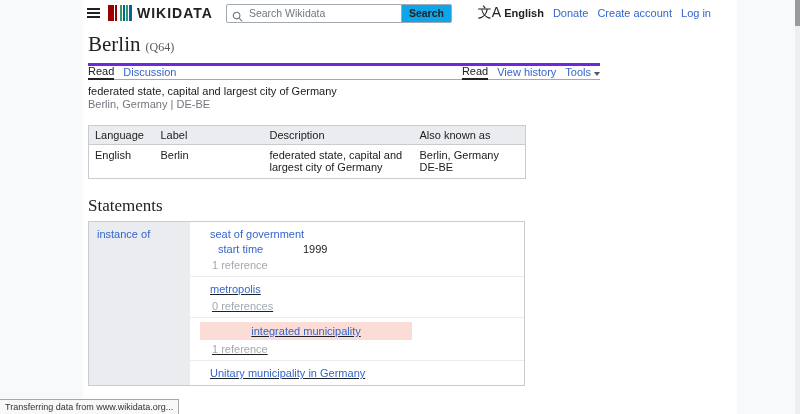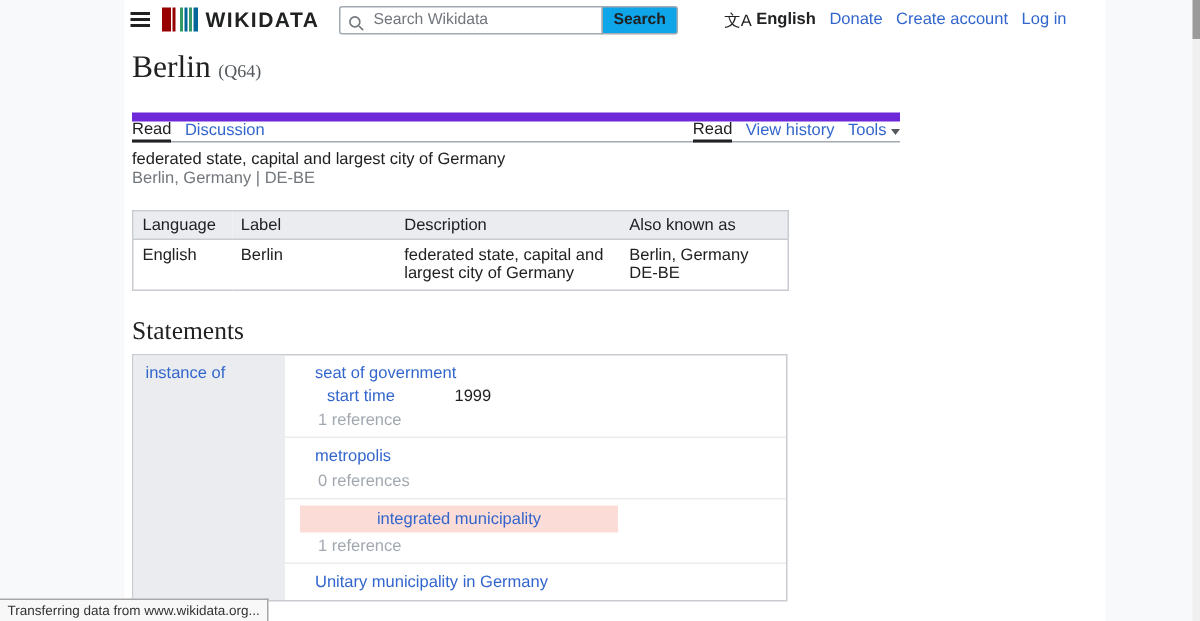--- a/index.html
+++ b/index.html
@@ -22,27 +22,27 @@
   .searchbox { display:flex; align-items:center; margin-left:13px; position:relative; }
   .search-icon { position:absolute; left:6px; top:4px; }
   .search-input { width:176px; height:19px; border:1px solid #a2a9b1; border-radius:2px 0 0 2px;
                   padding:0 4px 0 22px; font-size:10.5px; font-family:"Liberation Sans",sans-serif; color:#202122; }
   .search-input::placeholder { color:#72777d; }
   .search-btn { height:19px; margin-left:-1px; padding:0 7px; font-size:10.5px; font-weight:bold;
                 color:#202122; background:#0ea5e9; border:1px solid #a2a9b1; border-radius:0 2px 2px 0;
                 font-family:"Liberation Sans",sans-serif; cursor:pointer; }
   .header-right { margin-left:auto; display:flex; align-items:center; gap:9px; font-size:11px; white-space:nowrap; }
   .lang { display:flex; align-items:center; gap:3px; cursor:pointer; color:#202122; }
-  .lang-icon { font-size:11px; color:#202122; letter-spacing:0; }
+  .lang-icon { font-size:14px; color:#202122; letter-spacing:0; }
   .lang b { font-size:11px; }
 
   
   .page-body { position:relative; }
   .article { width:512px; margin-left:5px; }
-  .title-block { margin-top:8px; padding-bottom:18px; border-bottom:6px solid #6d28d9; }
+  .title-block { margin-top:8px; padding-bottom:6px; border-bottom:3px solid #6d28d9; }
   h1 { font-family:"Liberation Serif", serif; font-weight:400; font-size:21px; line-height:20px; }
   .qid { font-size:12px; color:#54595d; margin-left:5px; font-family:"Liberation Serif", serif; }
   .tabs-row { display:flex; align-items:flex-end; font-size:11px; border-bottom:1px solid #a2a9b1; height:14px; }
   .tab { margin-right:9px; padding-bottom:1px; cursor:pointer; }
   .tab.active { color:#202122; border-bottom:2px solid #202122; margin-bottom:-1px; }
   .tabs-right { margin-left:auto; display:flex; align-items:flex-end; }
   .tab:last-child { margin-right:0; }
   .chev { display:inline-block; width:0; height:0; border-left:3px solid transparent;
           border-right:3px solid transparent; border-top:4px solid #54595d; margin-left:3px; }
 
@@ -59,21 +59,21 @@
   .col-lang{width:66px;} .col-label{width:109px;} .col-desc{width:150px;} .col-alias{width:112px;}
   td.muted { color:#72777d; }
 
   
   h2.statements { font-family:"Liberation Serif", serif; font-weight:400; font-size:17px;
                   margin-top:17px; margin-bottom:5px; }
   .stmt-group { display:flex; width:437px; border:1px solid #c8ccd1; }
   .prop-cell { width:101px; background:#eaecf0; padding:6px 8px; font-size:11px; flex-shrink:0; }
   .stmt-values { flex:1; }
   .stmt { padding:4px 20px 4px; }
-  .stmt.bt { border-top:1px solid #eaecf0; }
+  .stmt.bt { border-top:1px solid #eaecf0;text-decoration:underline; }
   .value-row { padding:2px 0; font-size:11px; line-height:12px; }
   .value-row.hl { background:#fbdcd7; margin-left:-10px; padding:3px 10px; width:212px;text-align:center; }
   .quals { display:flex; font-size:11px; margin:1px 0 0 8px; line-height:13px; }
   .qprop { width:85px; }
   .qval { color:#202122; }
   .refs { margin-top:2px; padding-left:2px; color:#a2a9b1; font-size:11px; line-height:14px; cursor:pointer; }
 
   
   .appearance { position:absolute; left:529px; top:29px; display:flex; align-items:center; gap:8px; }
   .appearance b { font-size:12px; }

